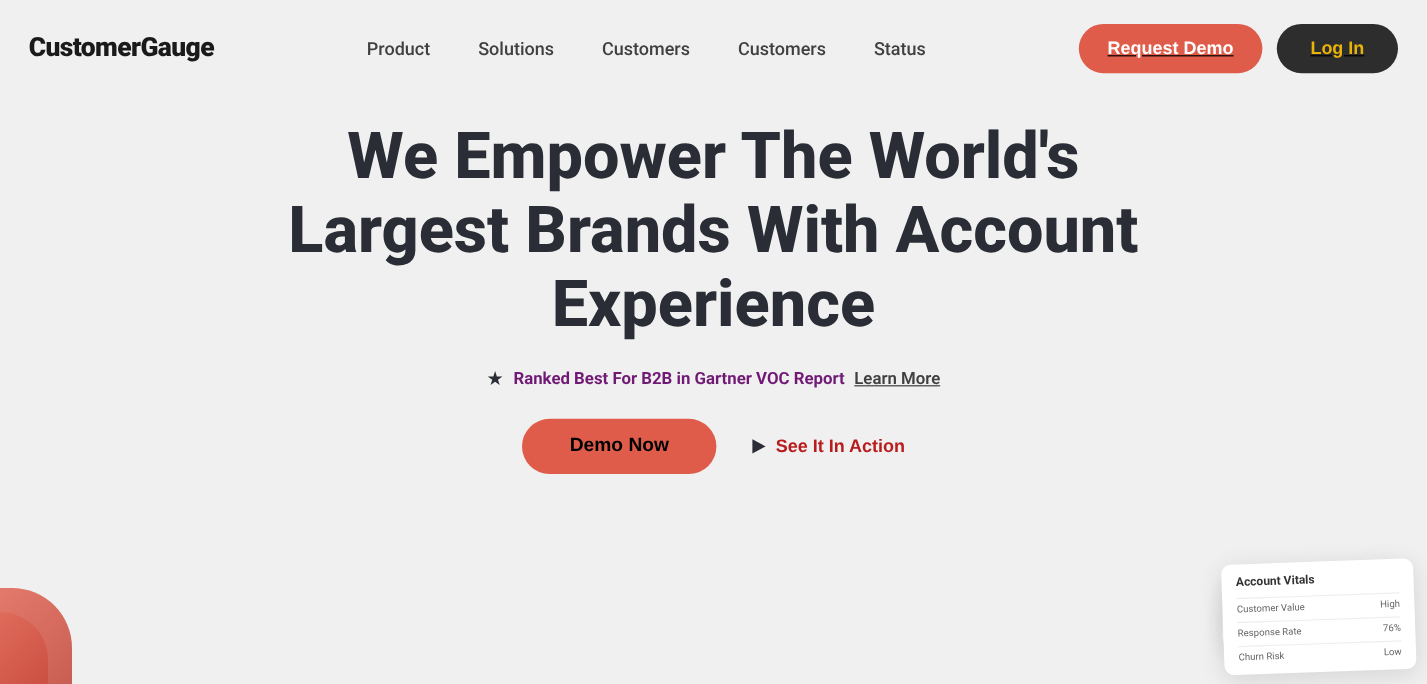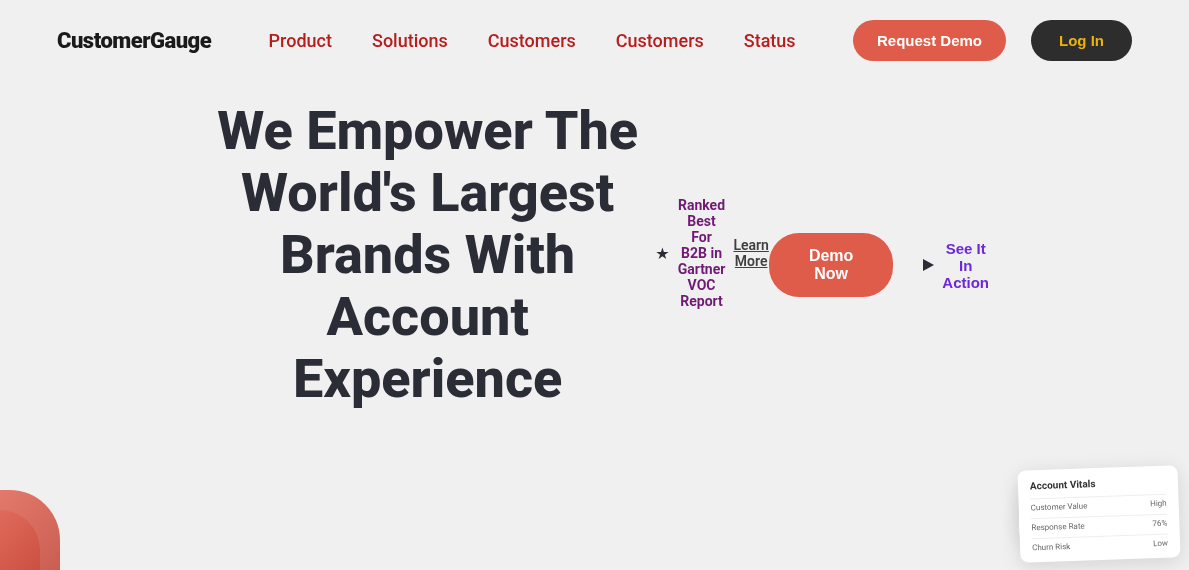--- a/index.html
+++ b/index.html
@@ -15,21 +15,21 @@
       height: 570px;
       overflow: hidden;
       position: relative;
     }
 
     
     nav {
       display: flex;
       align-items: center;
       justify-content: space-between;
-      padding: 0 57px;
+      padding: 0 24px;
       height: 80px;
       background-color: #f0f0f0;
       position: relative;
       z-index: 10;
     }
 
     .nav-logo {
       font-size: 22px;
       font-weight: 900;
       color: #1a1a1a;
@@ -38,29 +38,30 @@
 
     .nav-links {
       display: flex;
       align-items: center;
       gap: 40px;
       list-style: none;
     }
 
     .nav-links li a {
       text-decoration: none;
-      color: #b91c1c;
-      font-size: 18px;
+      color: #404040;
+      font-size: 15px;
       font-weight: 500;
     }
 
     .nav-actions {
       display: flex;
       align-items: center;
-      gap: 25px;
+      gap: 12px;
+      text-decoration: underline;
     }
 
     .btn-request-demo {
       background-color: #e05c4a;
       color: #fff;
       border: none;
       border-radius: 30px;
       padding: 12px 24px;
       font-size: 15px;
       font-weight: 600;
@@ -74,21 +75,21 @@
       border-radius: 30px;
       padding: 12px 28px;
       font-size: 15px;
       font-weight: 600;
       cursor: pointer;
     }
 
     
     .hero {
       display: flex;
-      flex-direction: row;
+      flex-direction: column;
       align-items: center;
       justify-content: center;
       text-align: center;
       padding: 20px 200px 0;
       position: relative;
     }
 
     .hero-title {
       font-size: 54px;
       font-weight: 800;
@@ -134,39 +135,39 @@
     }
 
     .hero-ctas {
       display: flex;
       align-items: center;
       gap: 30px;
     }
 
     .btn-demo-now {
       background-color: #e05c4a;
-      color: #ffffff;
+      color: #000000;
       border: none;
       border-radius: 30px;
       padding: 14px 40px;
       font-size: 16px;
       font-weight: 700;
       cursor: pointer;
     }
 
     .btn-see-action {
       display: flex;
       align-items: center;
       gap: 8px;
       background: none;
       border: none;
       cursor: pointer;
       font-size: 15px;
       font-weight: 600;
-      color: #6d28d9;
+      color: #b91c1c;
     }
 
     .play-icon {
       width: 0;
       height: 0;
       border-style: solid;
       border-width: 6px 0 6px 11px;
       border-color: transparent transparent transparent #2a2d35;
       display: inline-block;
     }

